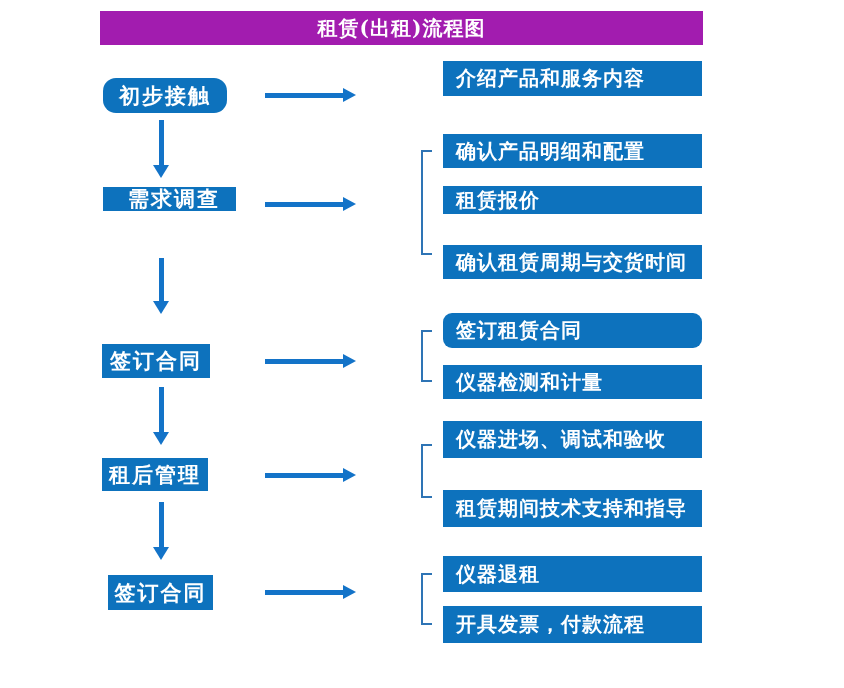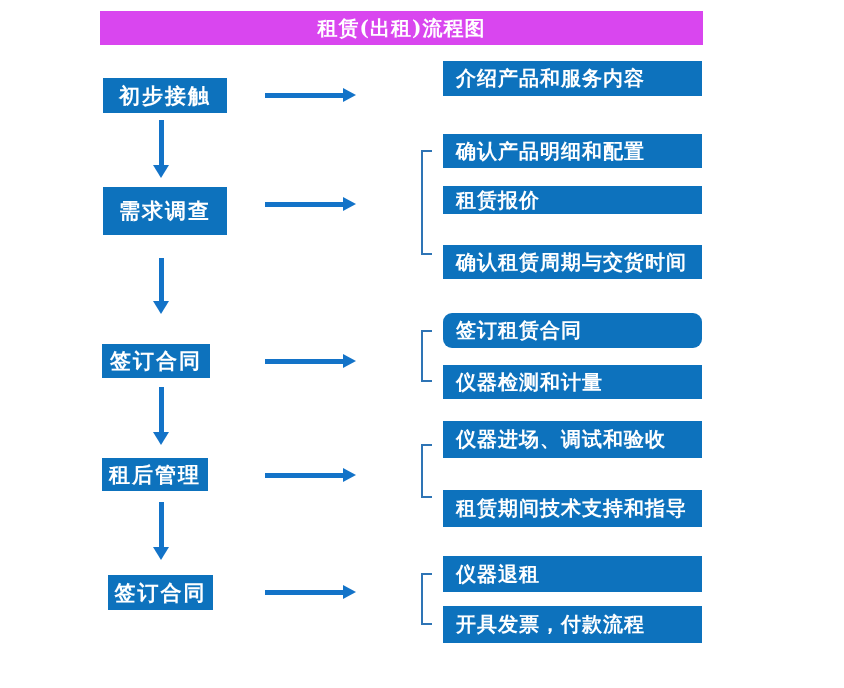--- a/index.html
+++ b/index.html
@@ -5,21 +5,21 @@
   html,body{margin:0;padding:0;background:#ffffff;}
   #canvas{
     position:relative;
     width:844px;height:688px;
     background:#ffffff;
     font-family:"DejaVu Serif","Liberation Serif",serif;
     overflow:hidden;
   }
   .titlebar{
     position:absolute;left:100px;top:11px;width:603px;height:34px;
-    background:#d946ef;color:#ffffff;
+    background:#a21caf;color:#ffffff;
     font-size:20px;font-weight:bold;letter-spacing:1px;
     display:flex;align-items:center;justify-content:center;
   }
   .lbox{
     position:absolute;background:#0d72bd;color:#ffffff;
     font-size:21px;font-weight:bold;letter-spacing:2px;
     display:flex;align-items:center;justify-content:center;
     white-space:nowrap;
   }
   .rbox{
@@ -51,22 +51,22 @@
     box-sizing:border-box;
   }
 </style>
 </head>
 <body>
 
 <div id="canvas">
 
   <div class="titlebar">租赁(出租)流程图</div>
 
-  <div class="lbox" style="left:103px;top:78px;width:124px;height:35px;">初步接触</div>
-  <div class="lbox" style="left:103px;top:187px;width:124px;height:48px;">需求调查</div>
+  <div class="lbox" style="left:103px;top:78px;width:124px;height:35px;border-radius:13px;">初步接触</div>
+  <div class="lbox" style="left:103px;top:187px;width:124px;height:24px;padding-left:9px;">需求调查</div>
   <div class="lbox" style="left:102px;top:344px;width:108px;height:34px;">签订合同</div>
   <div class="lbox" style="left:102px;top:458px;width:106px;height:33px;">租后管理</div>
   <div class="lbox" style="left:108px;top:575px;width:105px;height:35px;">签订合同</div>
 
   <div class="rbox" style="top:61px;height:35px;">介绍产品和服务内容</div>
   <div class="rbox" style="top:134px;height:34px;">确认产品明细和配置</div>
   <div class="rbox" style="top:186px;height:28px;">租赁报价</div>
   <div class="rbox" style="top:245px;height:34px;">确认租赁周期与交货时间</div>
   <div class="rbox" style="top:313px;height:35px;border-radius:9px;">签订租赁合同</div>
   <div class="rbox" style="top:365px;height:34px;">仪器检测和计量</div>

